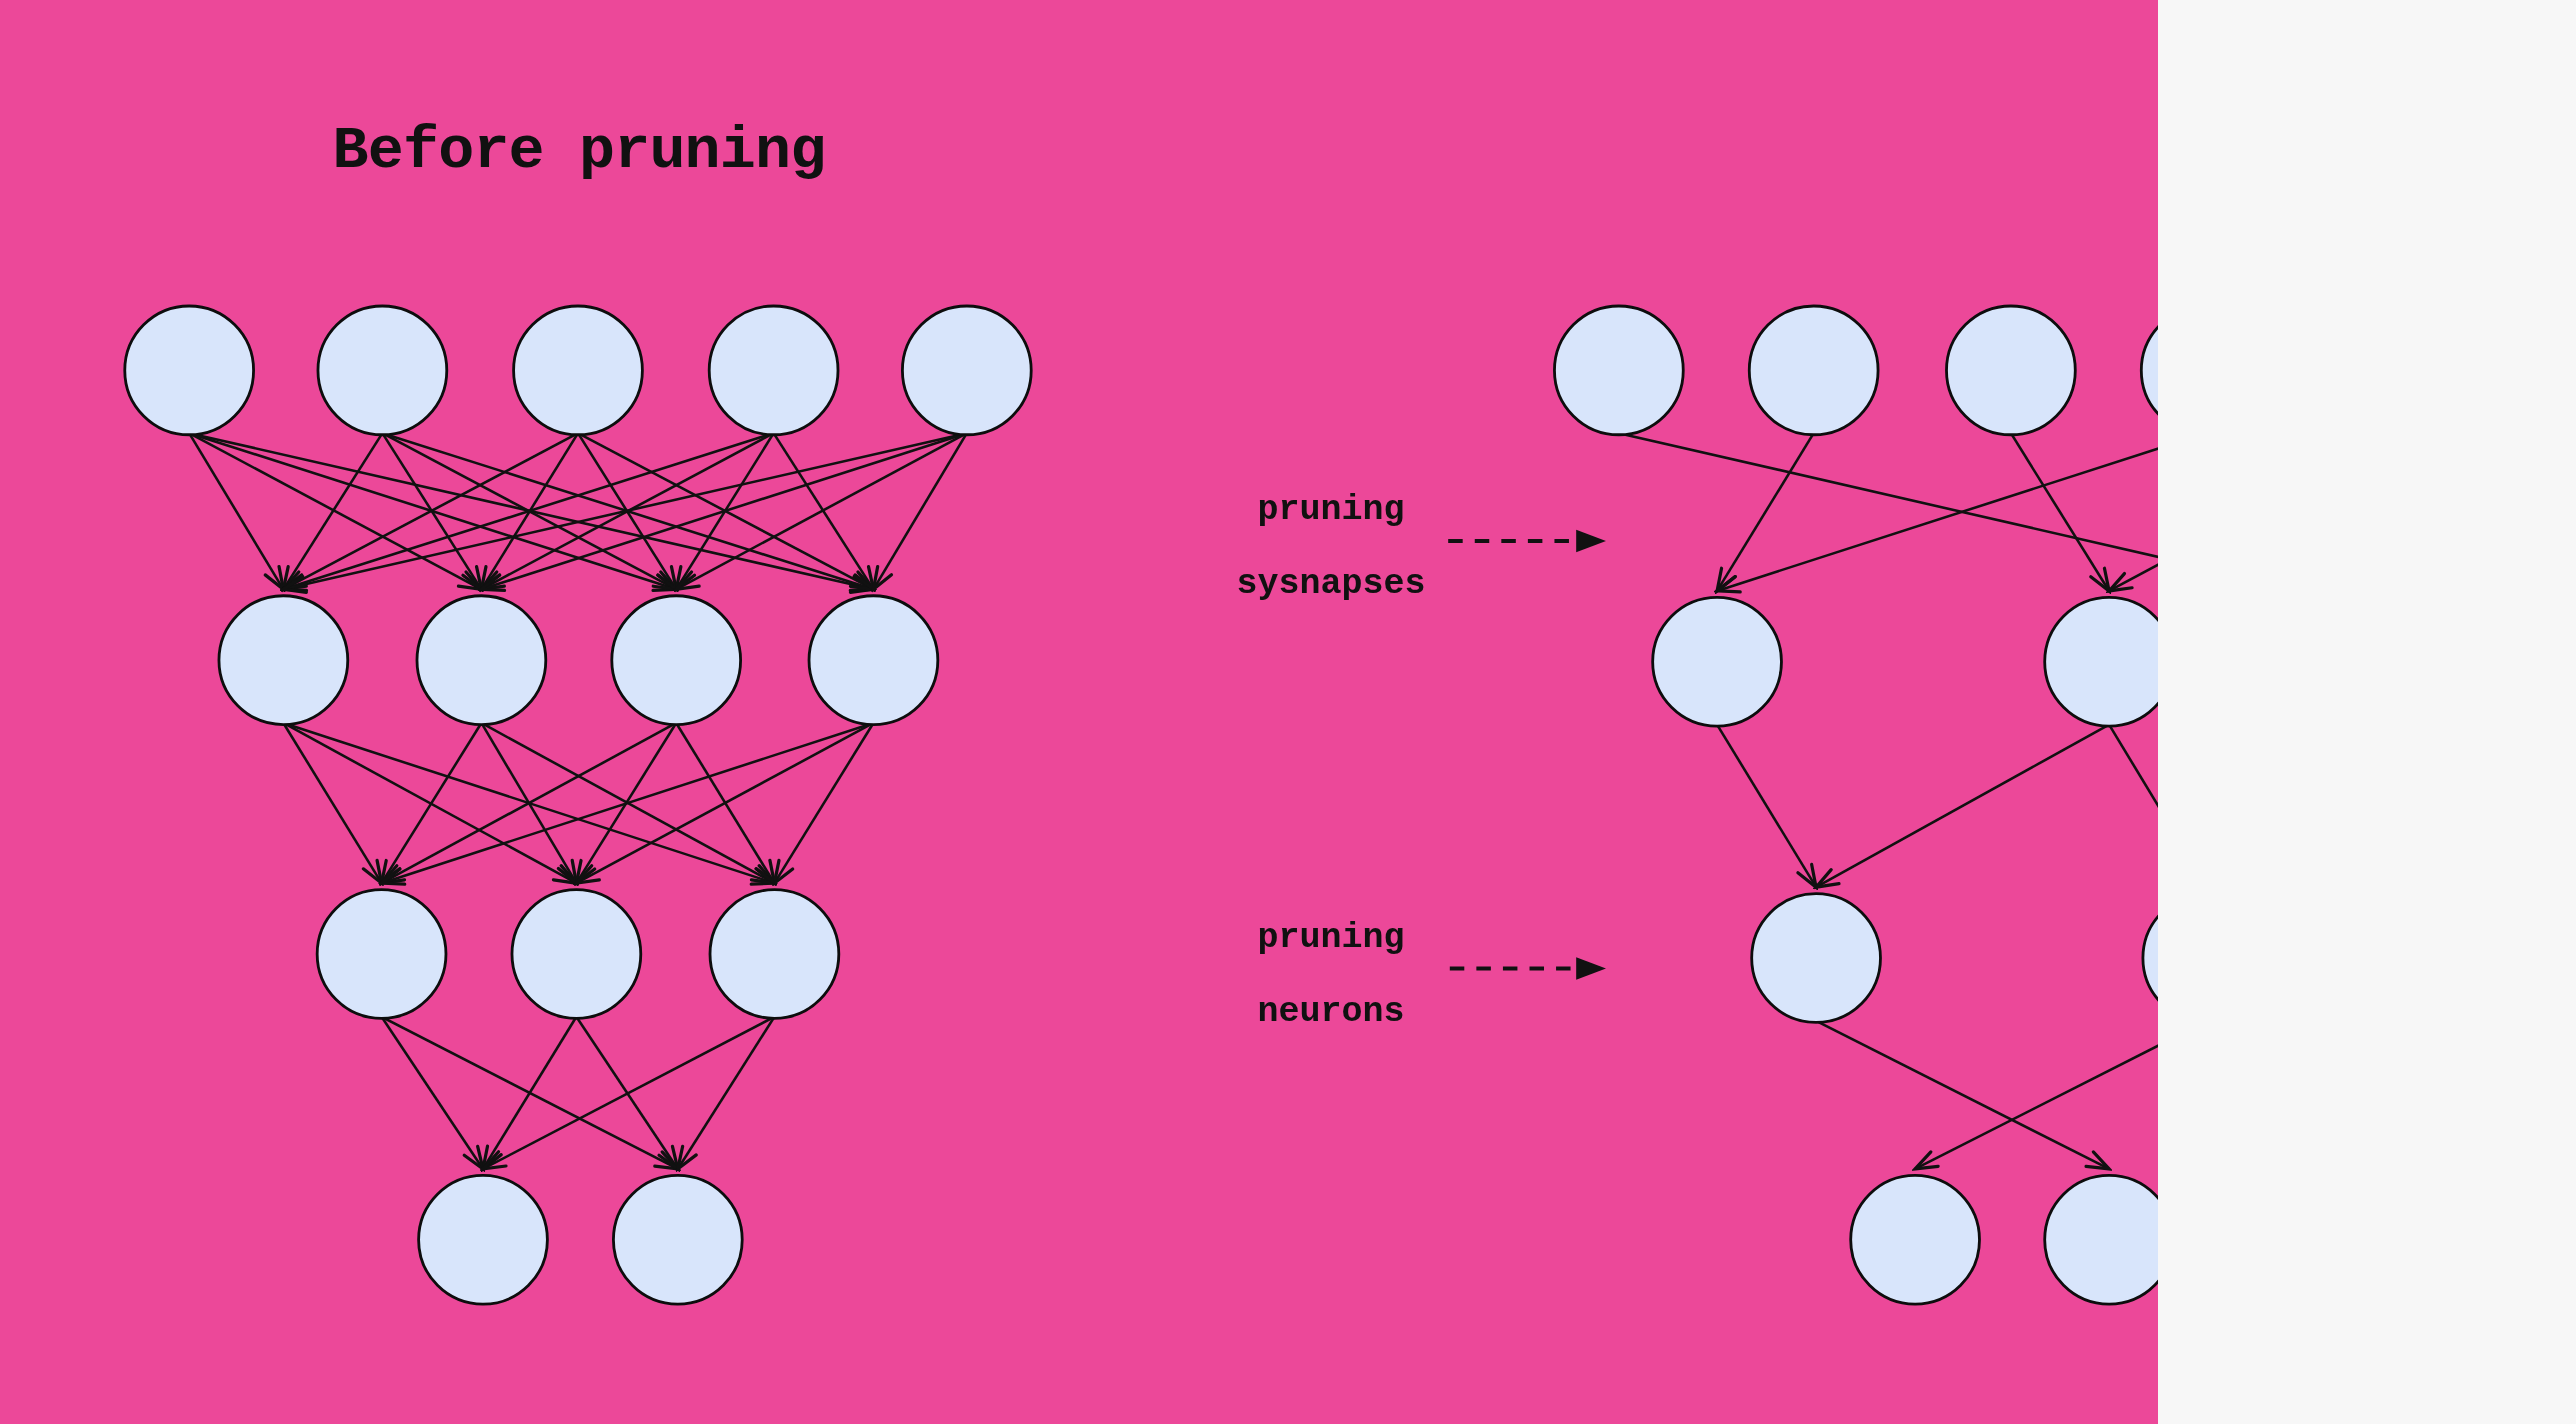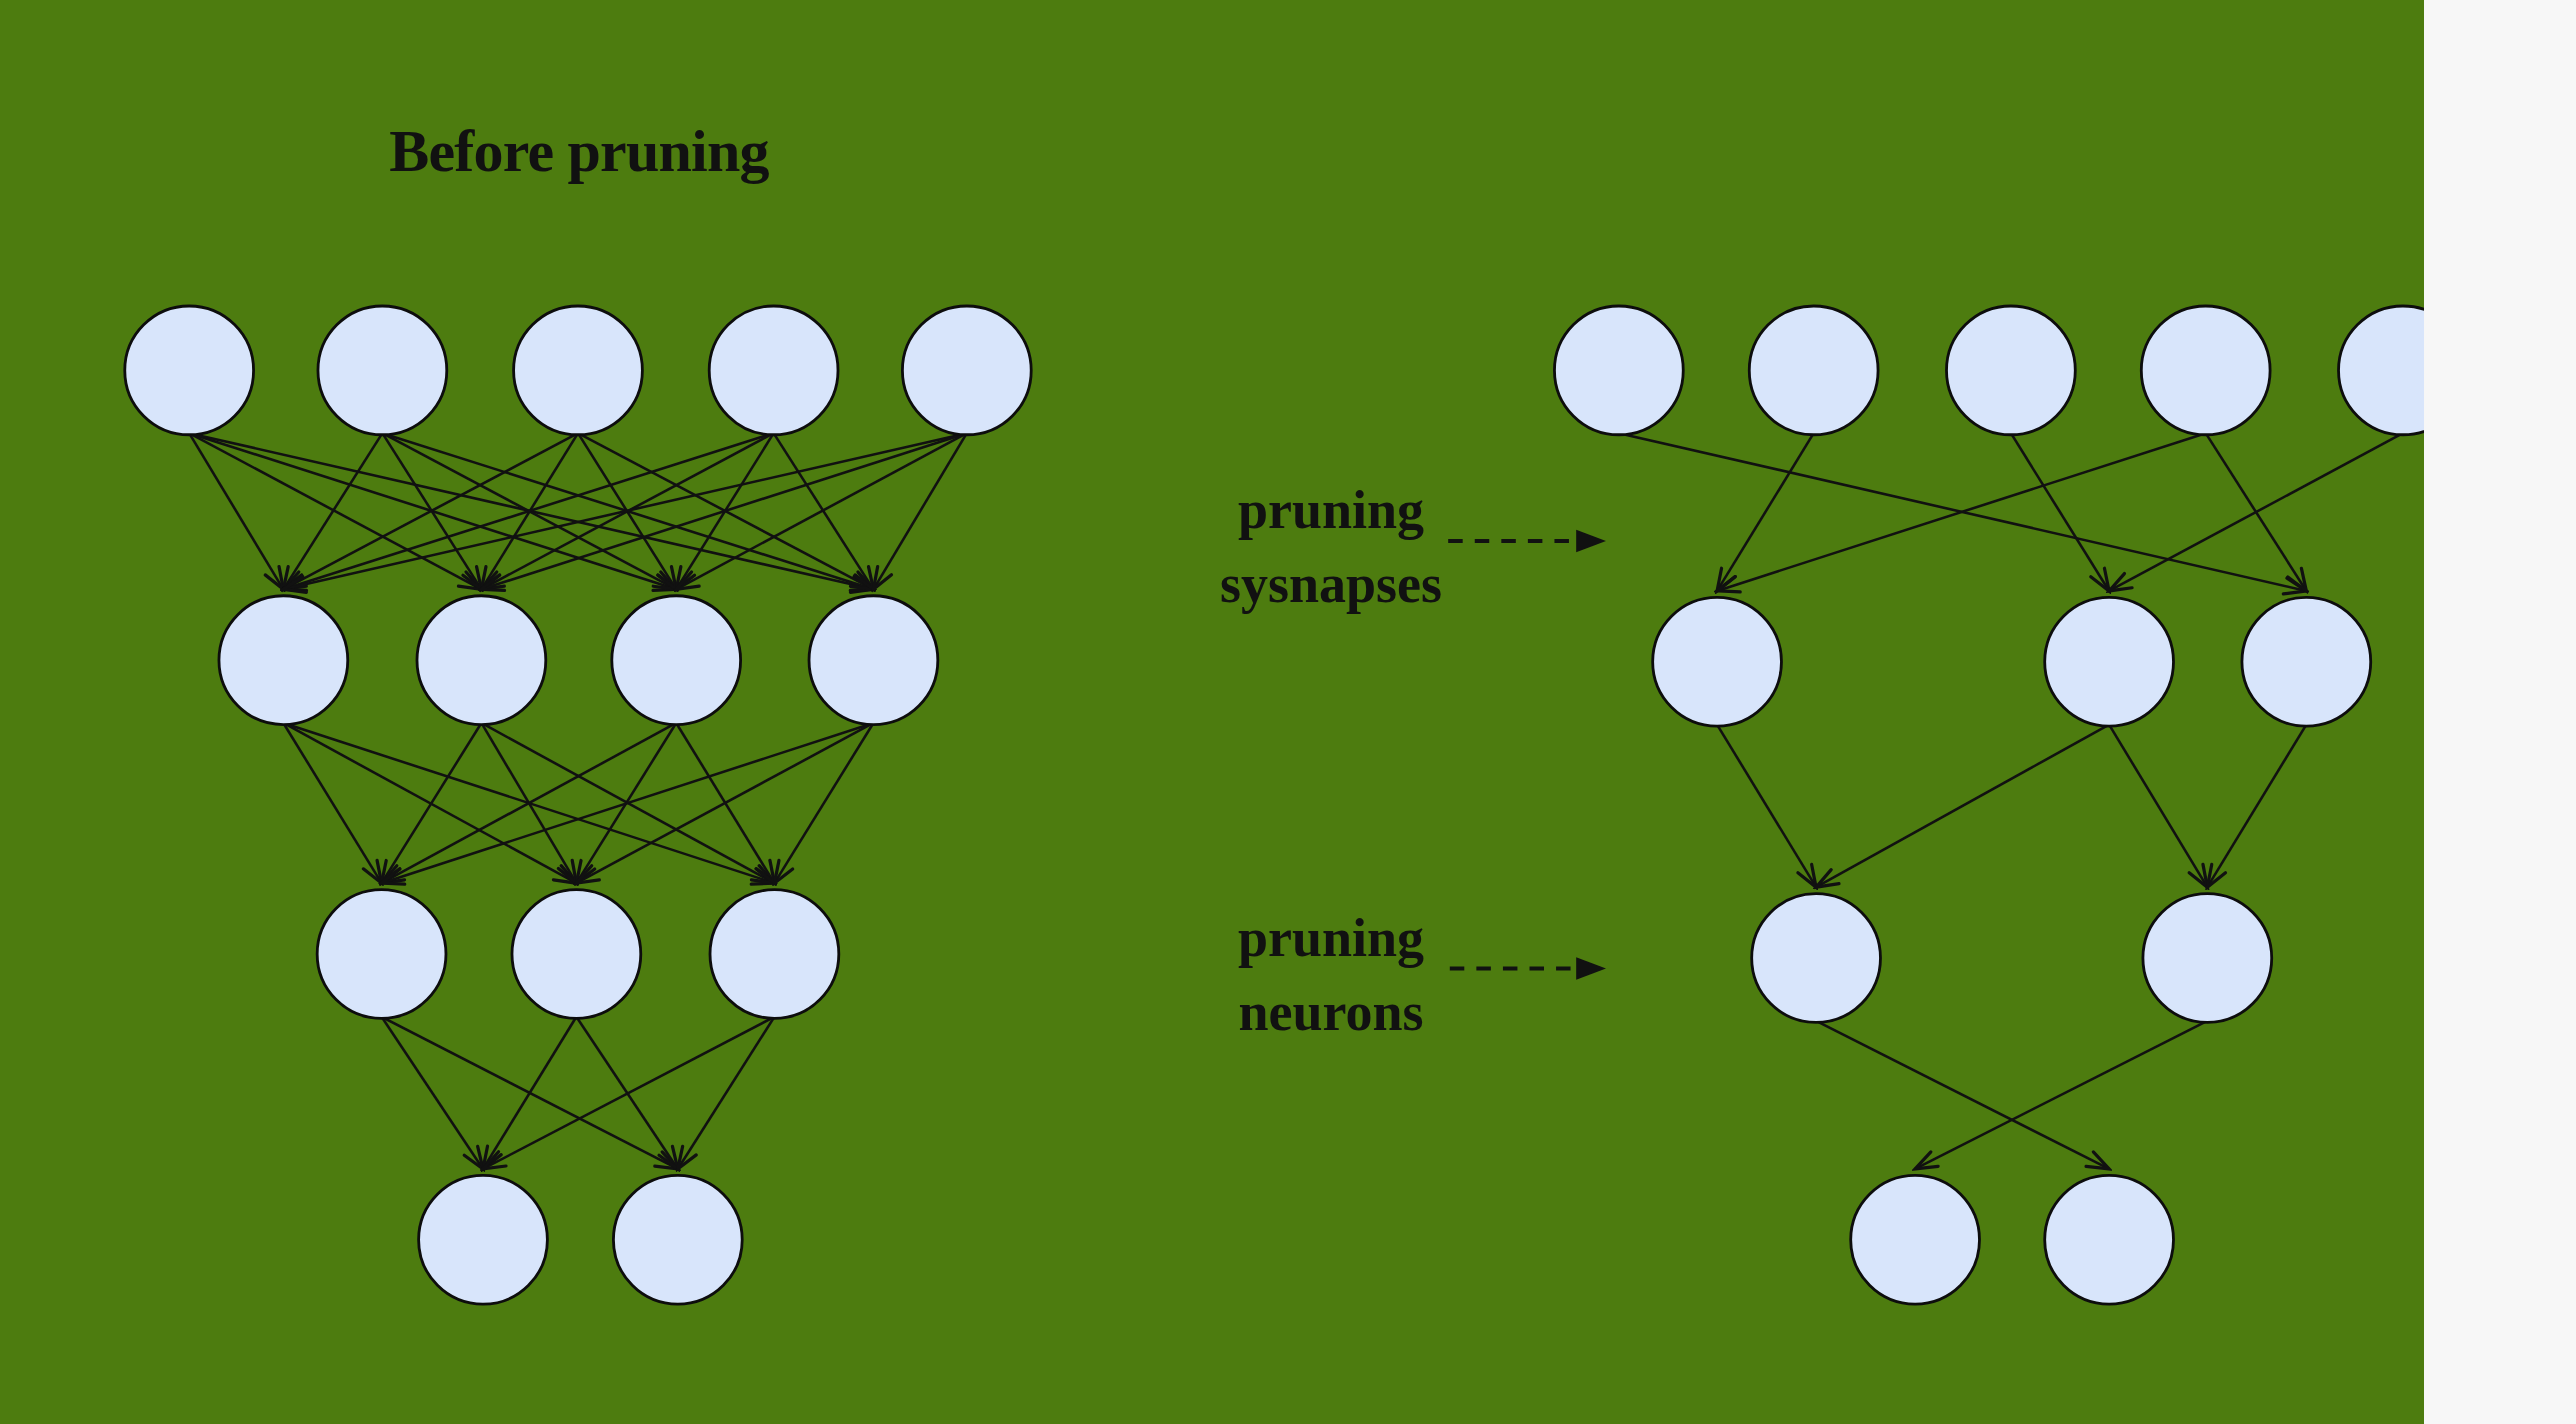--- a/index.html
+++ b/index.html
@@ -2,43 +2,43 @@
 <html style="font-size:13px"><head>
 <meta charset="utf-8">
 <style>
   html, body {
     margin: 0; padding: 0;
     width: 2576px; height: 1425px;
     background: #f7f7f7;
   }
   .canvas {
     position: relative;
-    width: 2424px; height: 1425px;
+    width: 2158px; height: 1425px;
     overflow: hidden;
-    font-family: Liberation Serif, serif;
-    background: #4d7c0f;
+    font-family: Liberation Mono, monospace;
+    background: #ec4899;
   }
   svg.diagram {
     position: absolute; left: 0; top: 0;
   }
   .title {
     position: absolute;
     transform: translateX(-50%);
     font-weight: 700;
     font-size: 60px;
     letter-spacing: -0.8px;
     color: #111;
     white-space: nowrap;
     line-height: 1;
   }
   .annotation {
     position: absolute;
     transform: translateX(-50%);
     font-weight: 700;
-    font-size: 54px;
+    font-size: 35px;
     line-height: 74px;
     color: #111;
     text-align: center;
     white-space: nowrap;
   }
 </style>
 </head>
 <body>
 
 <div class="canvas">

